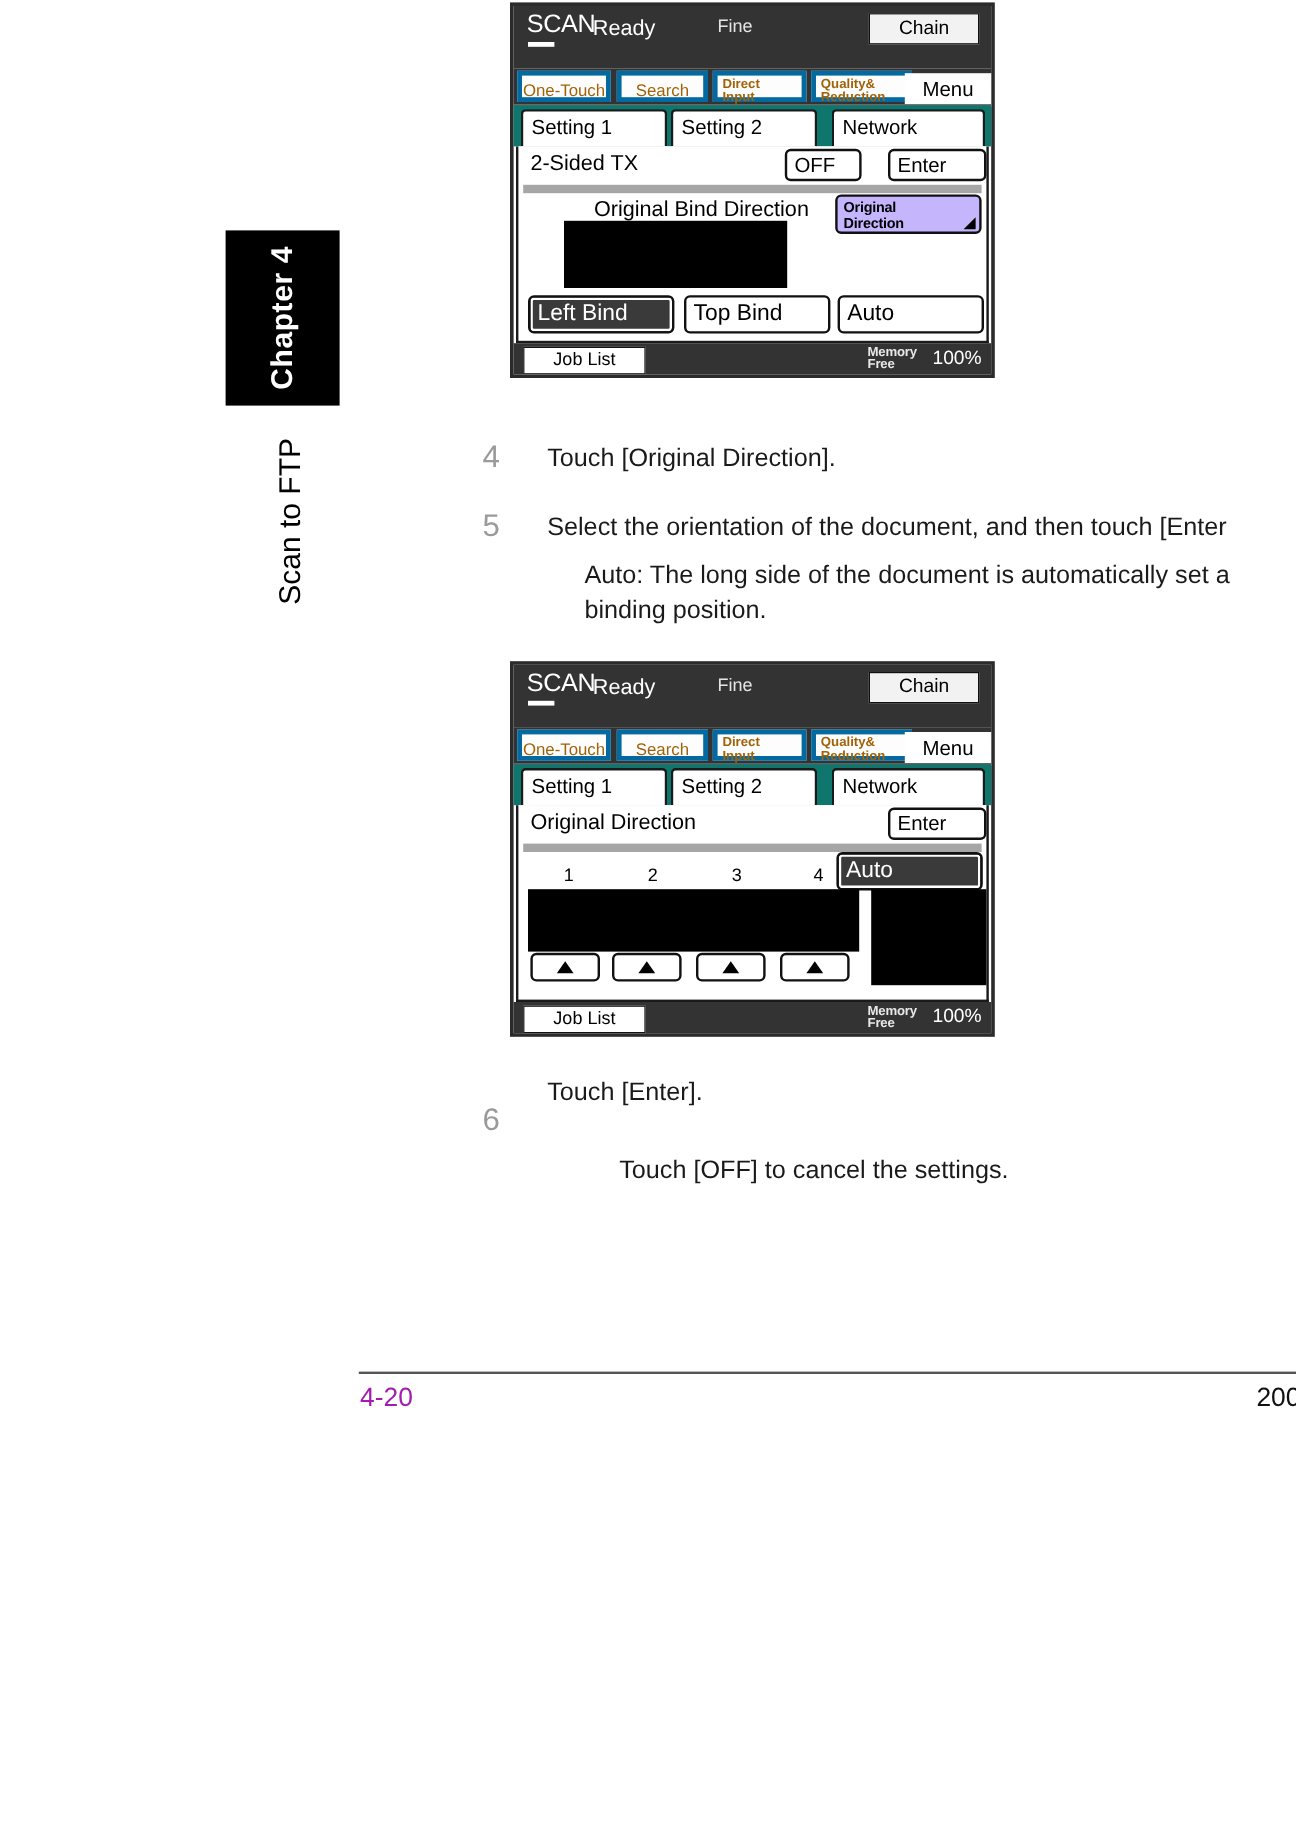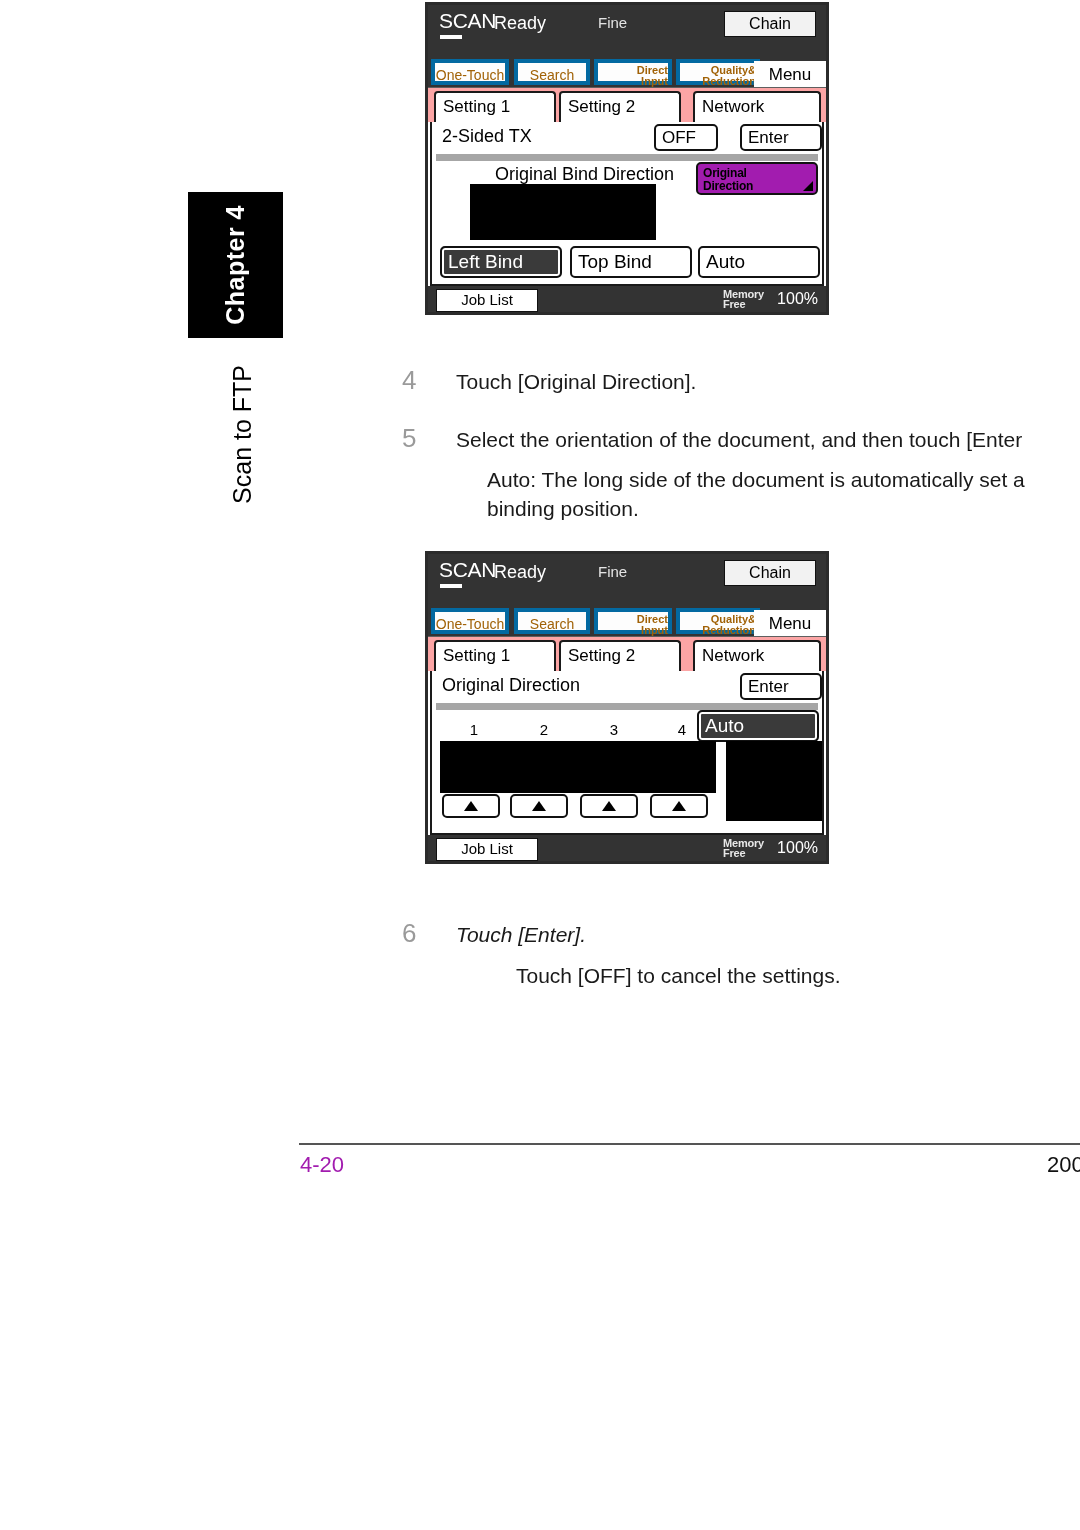--- a/index.html
+++ b/index.html
@@ -131,40 +131,40 @@
     text-align: center;
     color: #a16207;
     height: 26px;
   }
   .fn-btn.one-line { line-height: 25px; font-size: 14px; }
   .fn-btn.two-line {
     line-height: 11px;
     font-size: 11px;
     font-weight: bold;
     padding-top: 2px;
-    text-align: right;
+    text-align: left;
     padding-left: 4px;
   }
   .fn-menu {
     position: absolute;
     right: 0;
     top: 4px;
     width: 72px;
     height: 28px;
     background: #ffffff;
     border: none;
     text-align: center;
     line-height: 27px;
     font-size: 17px;
     color: #000;
   }
 
   
   .tab-strip {
-    background: #fca5a5;
+    background: #0f766e;
     height: 34px;
     position: relative;
     border-top: 1px solid #5f5f5f;
   }
   .tab {
     position: absolute;
     top: 3px;
     height: 31px;
     background: #ffffff;
     border: 2px solid #1a1a1a;
@@ -222,21 +222,21 @@
     box-shadow: inset 0 0 0 2px #ffffff;
   }
 
   .blackbox {
     position: absolute;
     background: #000;
   }
 
   .dd-btn {
     position: absolute;
-    background: #a21caf;
+    background: #c4b5fd;
     border: 2px solid #111;
     border-radius: 5px;
     box-sizing: border-box;
     font-size: 12px;
     font-weight: bold;
     line-height: 13px;
     padding: 3px 0 0 5px;
     letter-spacing: -0.2px;
   }
   .dd-tri {
@@ -499,18 +499,18 @@
     <div class="joblist">Job List</div>
     <div class="memfree">
       <div>Memory</div>
       <div>Free</div>
     </div>
     <div class="mempct">100%</div>
   </div>
 </div>
 
 <div class="step-num" style="left:402px;top:918px;">6</div>
-<div class="step" style="left:456px;top:923px;font-style:italic;">Touch [Enter].</div>
+<div class="step" style="left:456px;top:899px;">Touch [Enter].</div>
 <div class="sub" style="left:516px;top:964px;">Touch [OFF] to cancel the settings.</div>
 
 <div class="footer-rule"></div>
 <div class="footer-left">4-20</div>
 <div class="footer-right">200</div>
 
 </body></html>

